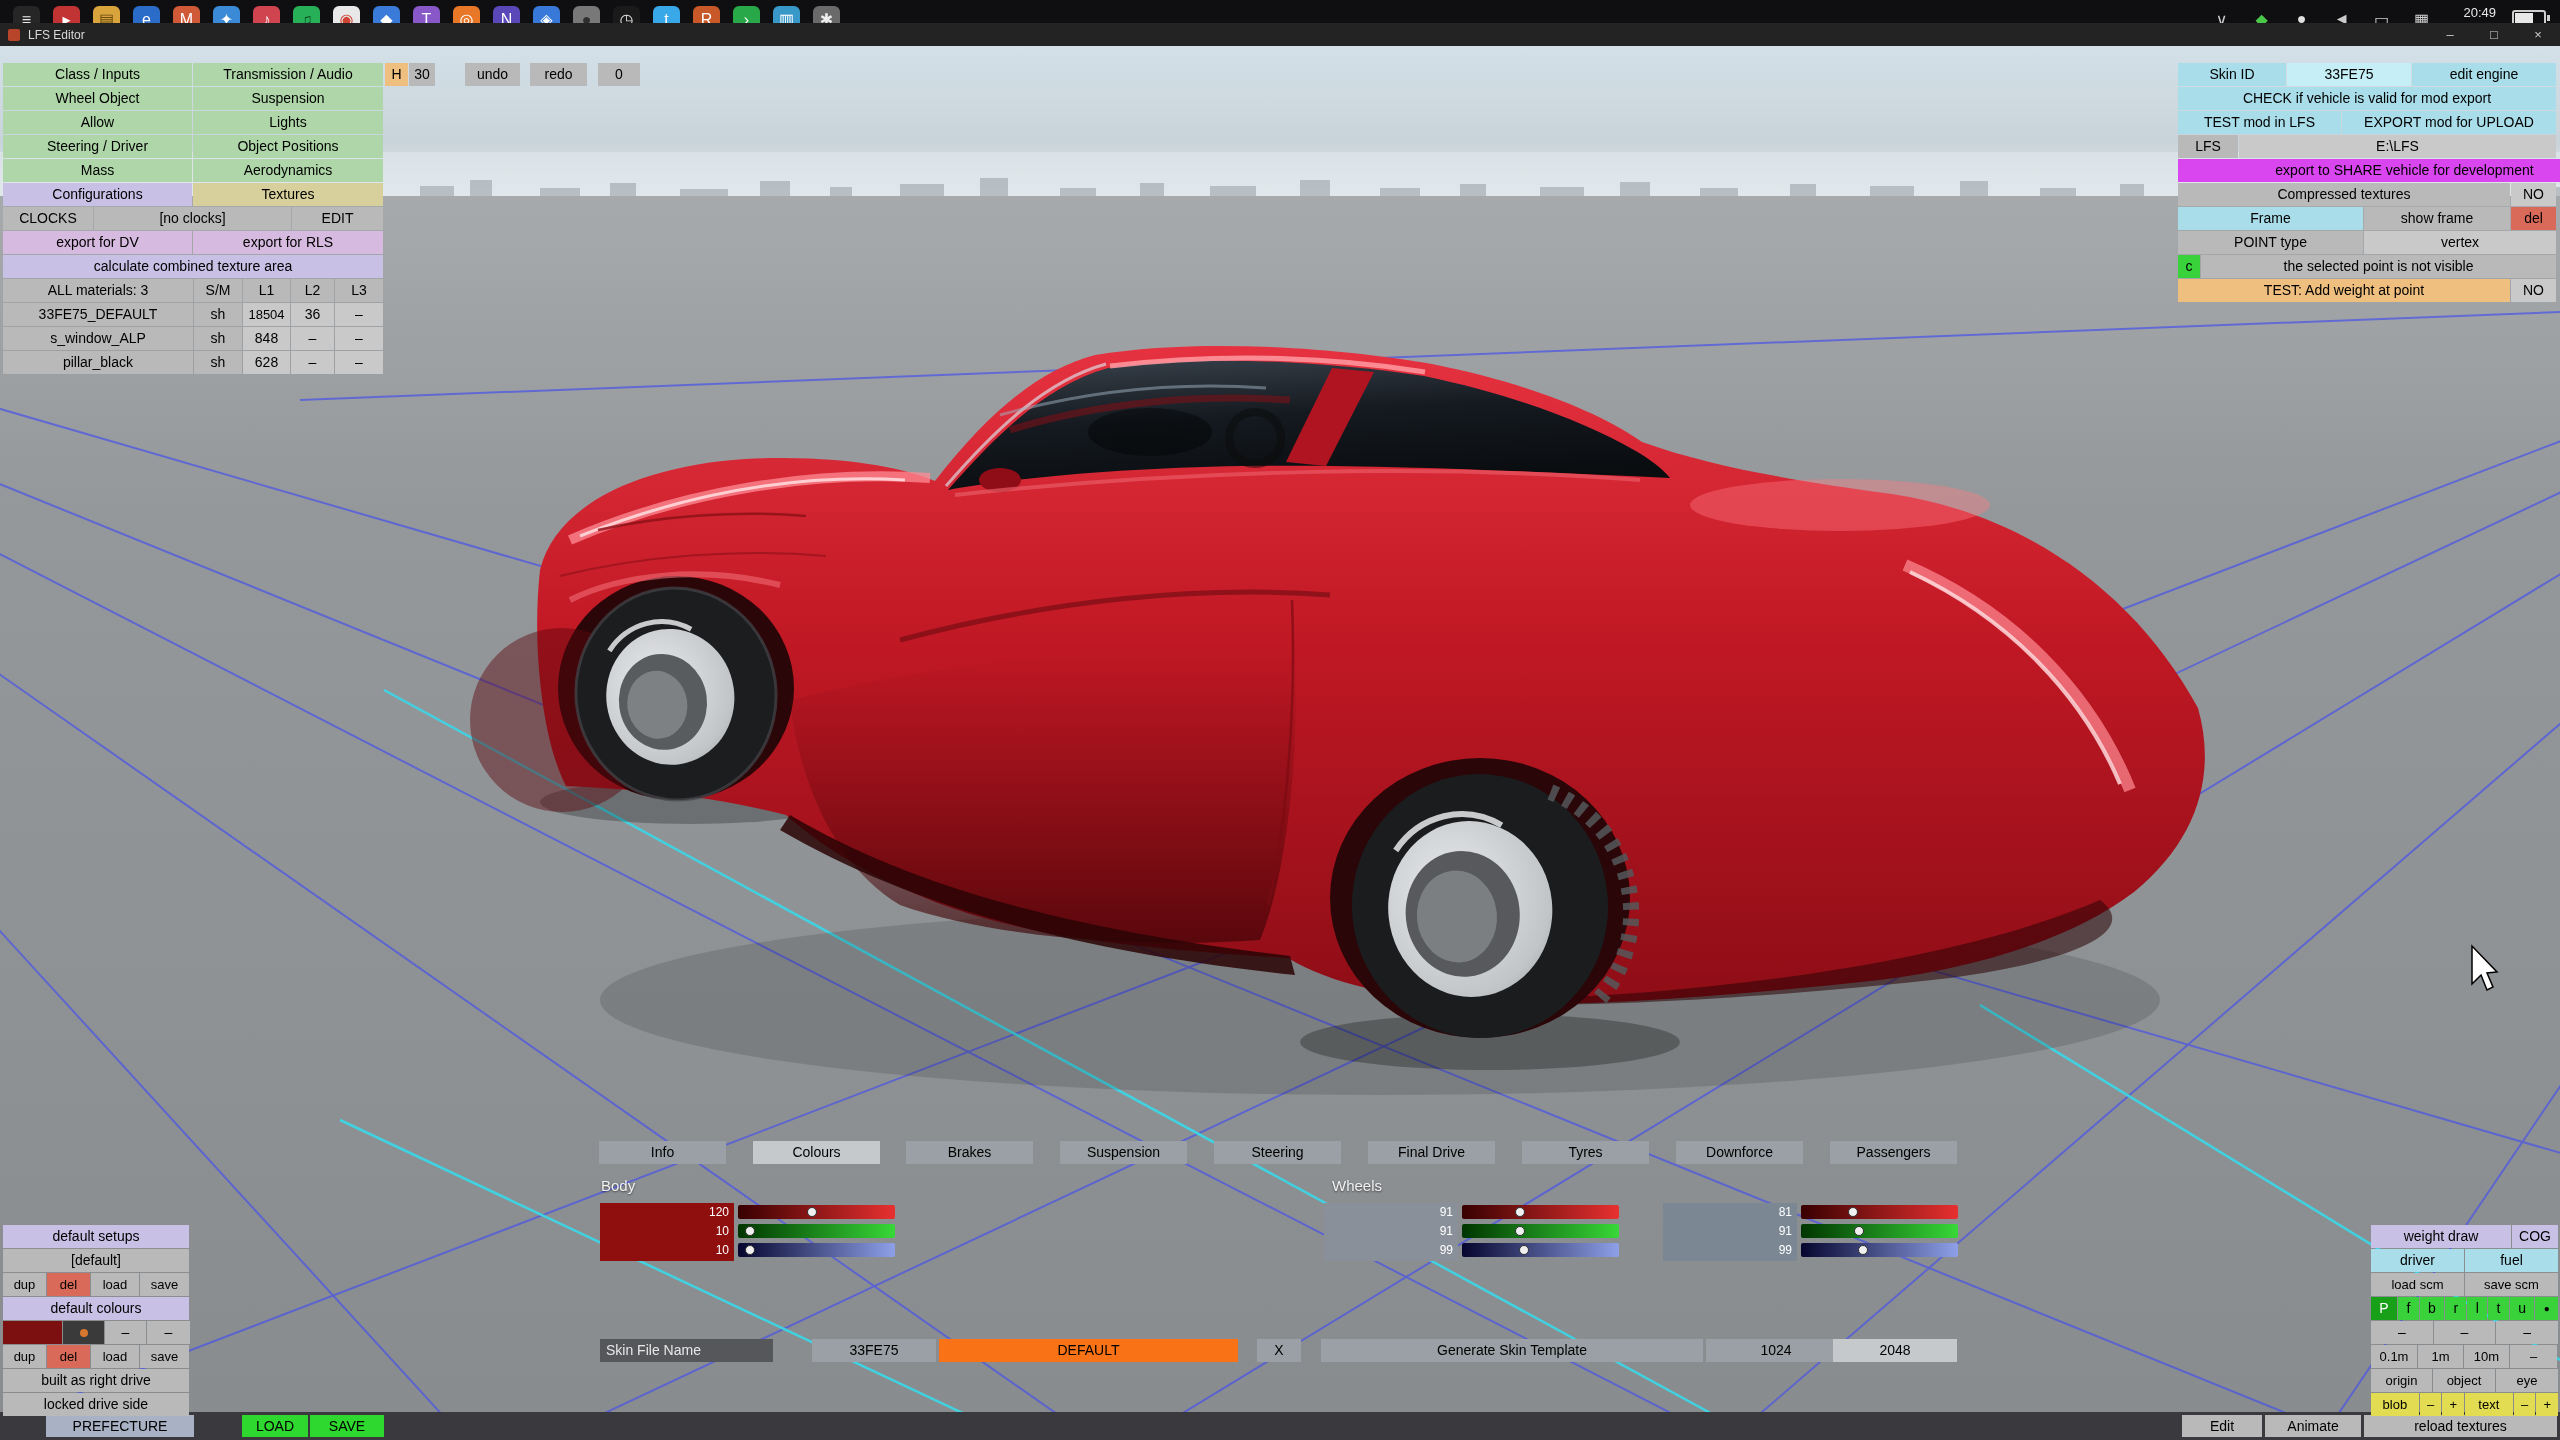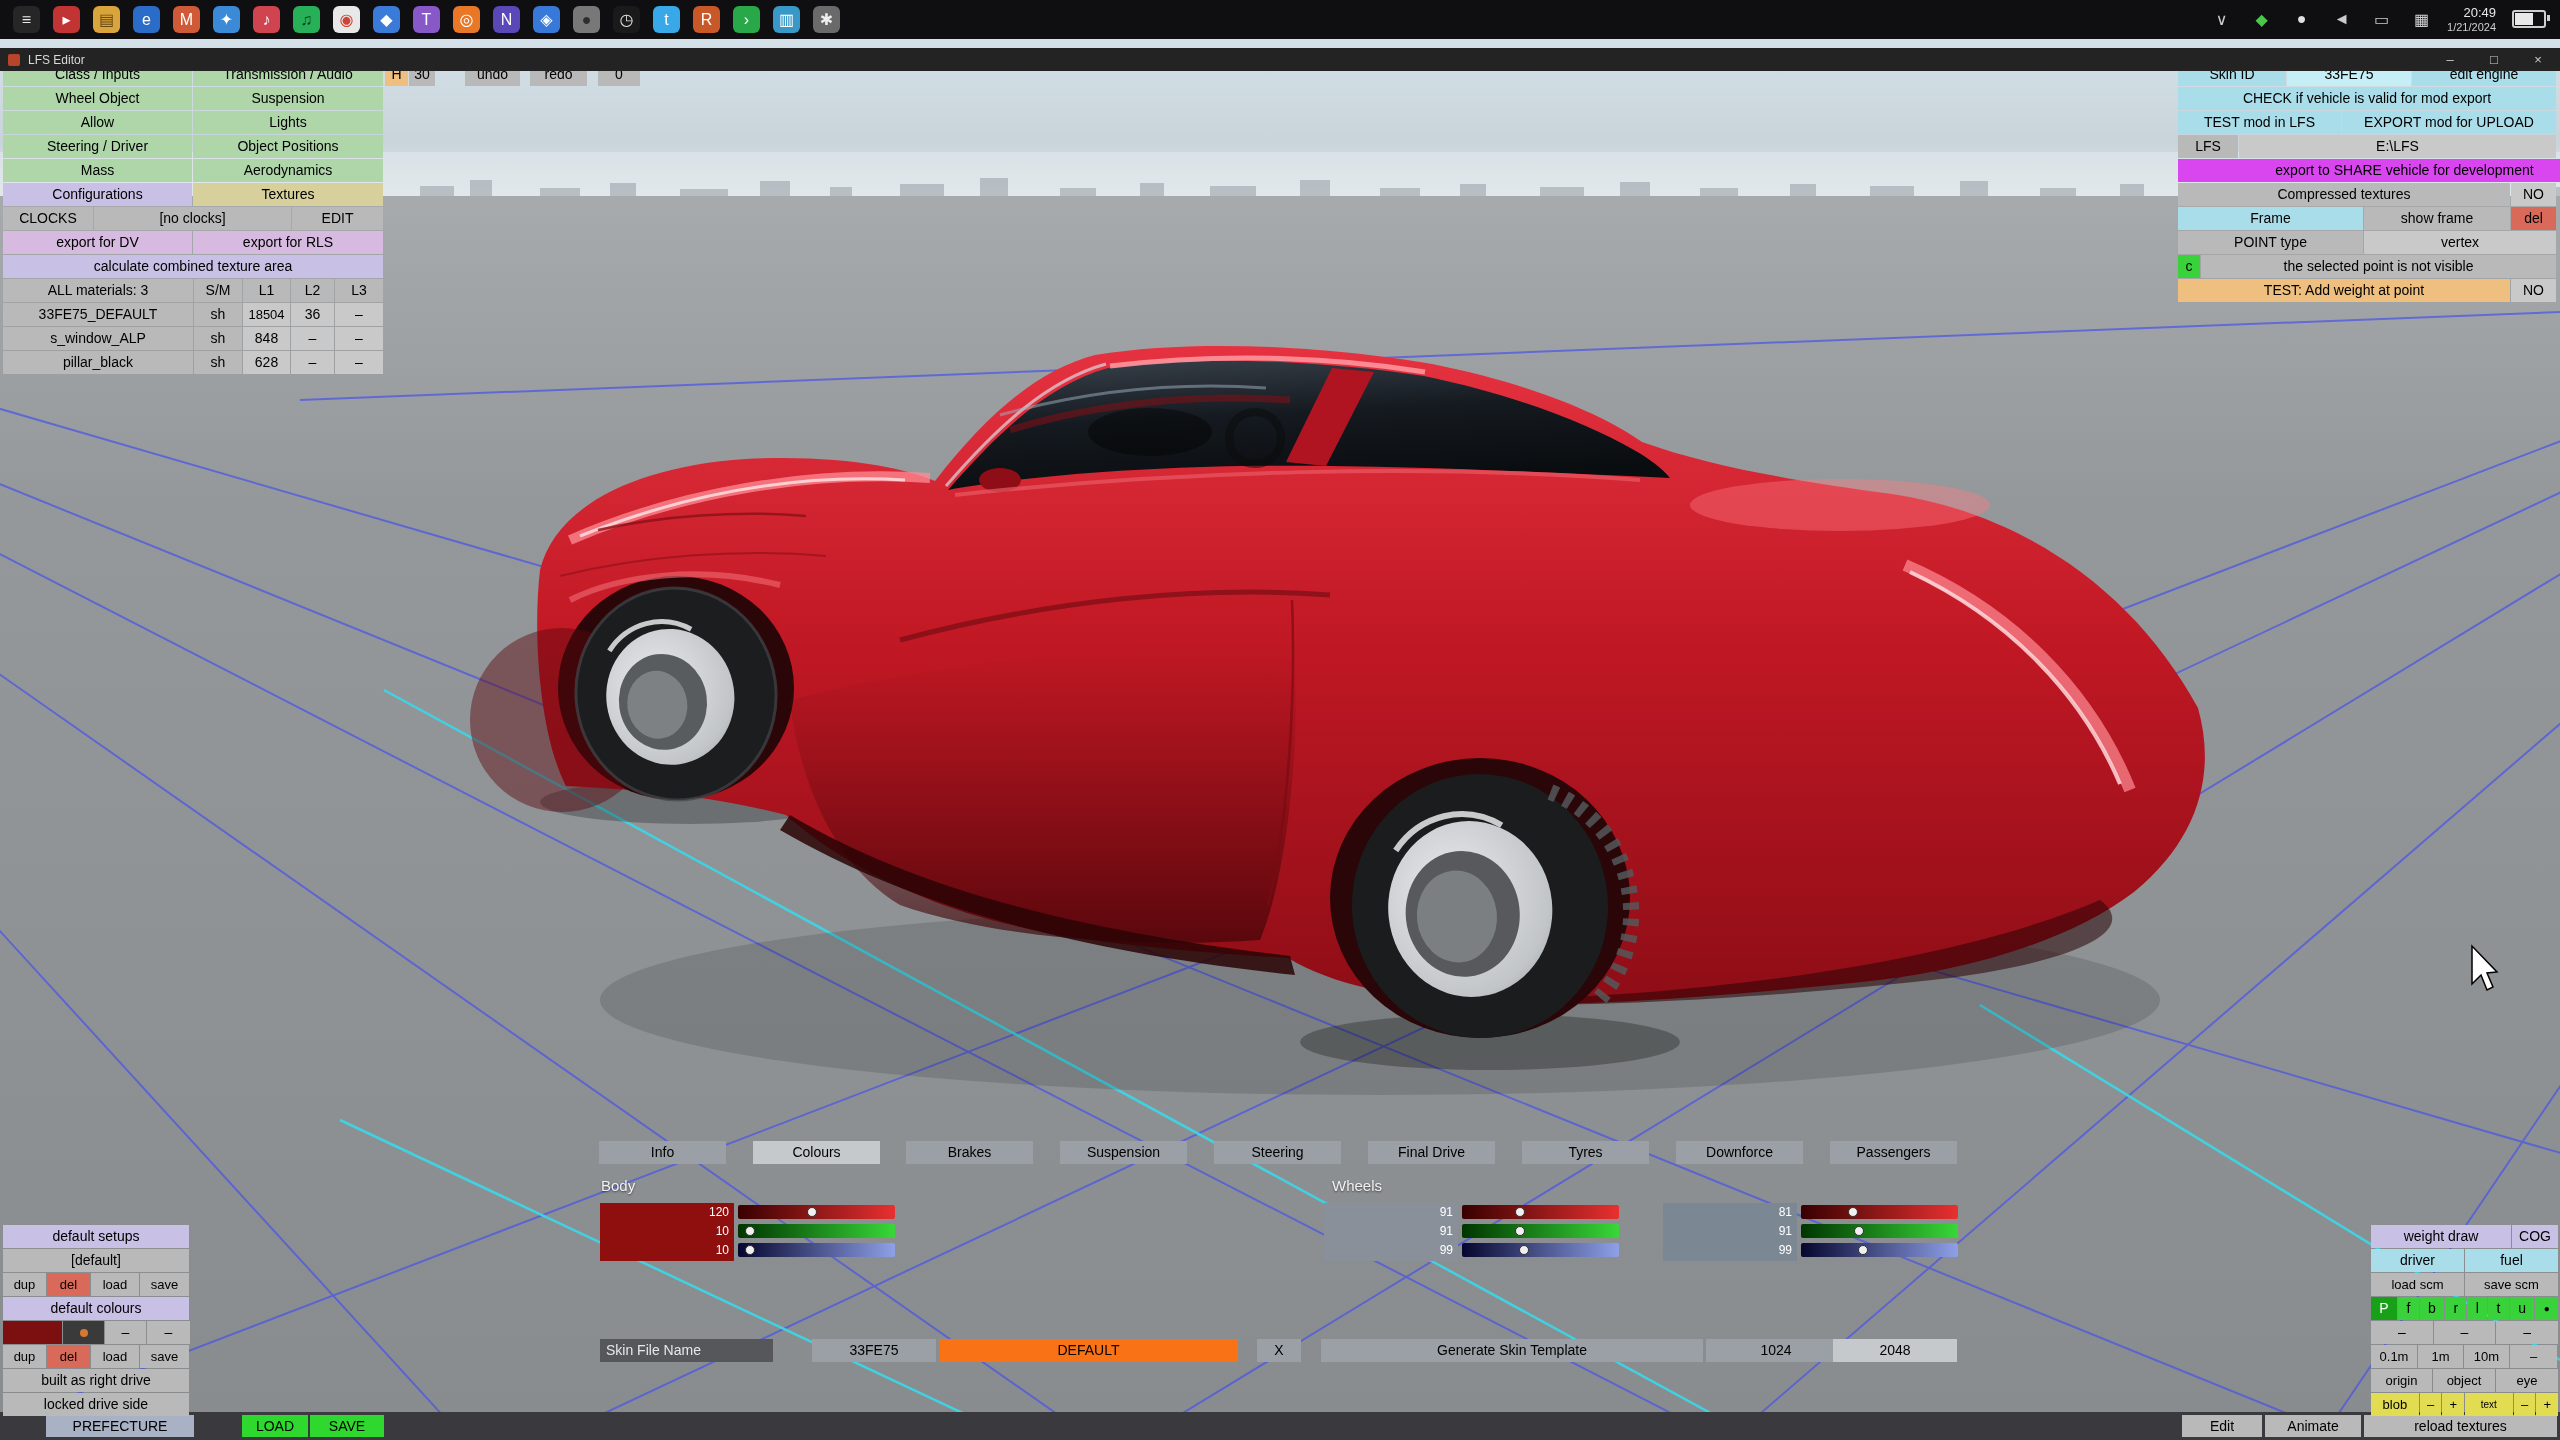--- a/index.html
+++ b/index.html
@@ -13,21 +13,21 @@
            align-items:center;justify-content:center;font-size:16px;flex:0 0 auto}
   .mb-right{margin-left:auto;display:flex;align-items:center;padding-right:14px}
   .mb-status{display:flex;align-items:center}
   .mb-clock{color:#e8e8e8;text-align:right;line-height:1.15;margin:0 12px}
   .mb-clock .t{font-size:13px}
   .mb-clock .d{font-size:11px;color:#cfcfcf}
   .battery{width:30px;height:14px;border:2px solid #cfcfcf;border-radius:3px;position:relative;margin-left:4px}
   .battery:after{content:"";position:absolute;right:-6px;top:3px;width:3px;height:6px;background:#cfcfcf}
   .battery .fill{position:absolute;left:1px;top:1px;bottom:1px;width:60%;background:#e8e8e8}
   
-  .titlebar{position:absolute;left:0;top:48px;width:2560px;height:23px;background:#232323;
+  .titlebar{position:absolute;left:0;top:23px;width:2560px;height:23px;background:#232323;
             z-index:40;display:flex;align-items:center;color:#d9d9d9;font-size:12px}
   .app-ico{width:12px;height:12px;background:#b8452a;margin:0 8px 0 8px;border-radius:2px}
   .win-controls{margin-left:auto;display:flex}
   .winbtn{width:44px;height:23px;display:flex;align-items:center;justify-content:center;
           color:#cccccc;font-size:13px}
   
   .prow{display:flex;gap:1px;margin-bottom:1px}
   .c{height:23px;line-height:23px;text-align:center;font-size:14px;color:#000;
      overflow:hidden;white-space:nowrap;flex:0 0 auto}
   .grow{flex:1 1 auto}
@@ -582,21 +582,21 @@
   </div>
   <div class="prow">
     <div class="c grey" style="width:61px;font-size:13px">origin</div>
     <div class="c grey" style="width:62px;font-size:13px">object</div>
     <div class="c grey" style="width:62px;font-size:13px">eye</div>
   </div>
   <div class="prow">
     <div class="c yellowb" style="flex:2.2 1 0;font-size:13px">blob</div>
     <div class="c yellowb" style="flex:1 1 0;font-size:13px">–</div>
     <div class="c yellowb" style="flex:1 1 0;font-size:13px">+</div>
-    <div class="c yellowb" style="flex:2.2 1 0;font-size:10px">text</div>
+    <div class="c yellowb" style="flex:2.2 1 0;font-size:13px">text</div>
     <div class="c yellowb" style="flex:1 1 0;font-size:13px">–</div>
     <div class="c yellowb" style="flex:1 1 0;font-size:13px">+</div>
   </div>
 </div>
 
 <div class="bottombar">
   <div class="bb-btn bluegrey" style="left:46px;width:148px">PREFECTURE</div>
   <div class="bb-btn bgreen" style="left:242px;width:66px">LOAD</div>
   <div class="bb-btn bgreen" style="left:310px;width:74px">SAVE</div>
   <div class="bb-btn grey" style="left:2182px;width:80px">Edit</div>

